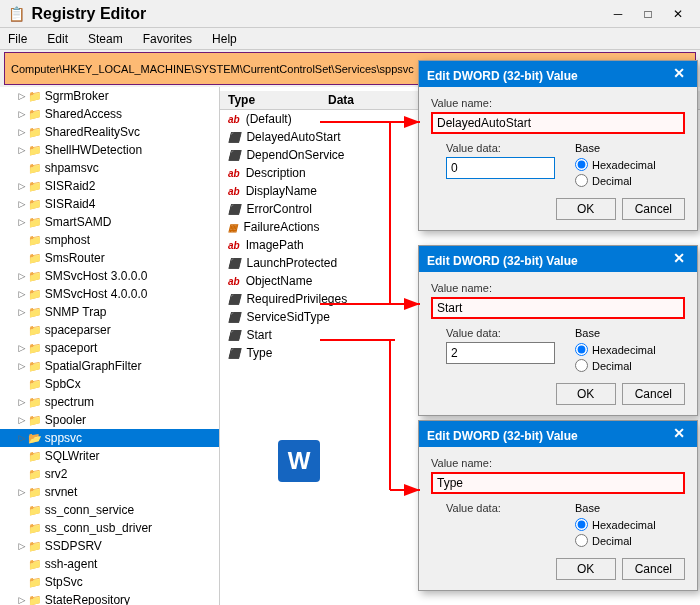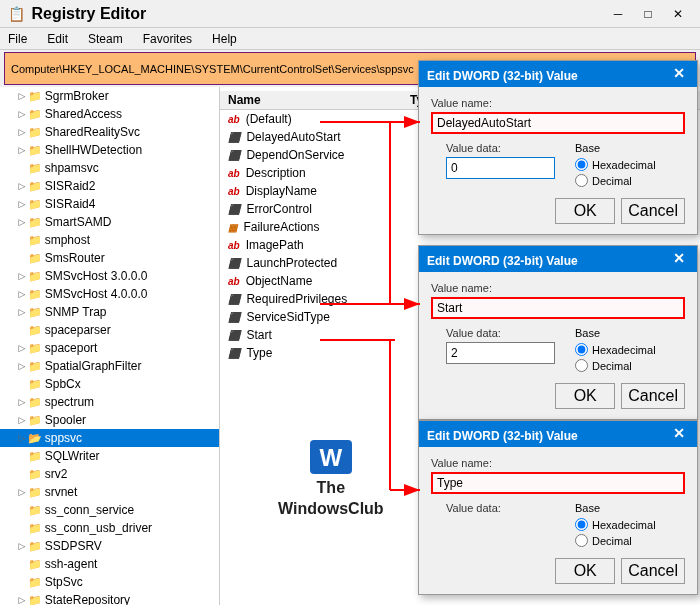--- a/index.html
+++ b/index.html
@@ -44,21 +44,21 @@
     .dialog-label { font-size: 11px; margin-bottom: 3px; color: #333; }
     .dialog-input { width: 100%; border: 1px solid #7a7a7a; padding: 2px 4px; font-size: 12px; height: 22px; background: white; margin-bottom: 8px; }
     .dialog-input.highlighted { border: 2px solid #ff0000; background: #fff8f8; }
     .dialog-row { display: flex; gap: 20px; align-items: flex-start; margin-left: 15px; }
     .dialog-col { flex: 1; }
     .dialog-base-col { width: 110px; }
     .base-label { font-size: 11px; margin-bottom: 4px; }
     .radio-row { display: flex; align-items: center; gap: 4px; font-size: 11px; margin-bottom: 3px; }
     .radio-row input[type=radio] { margin: 0; }
     .dialog-buttons { display: flex; justify-content: flex-end; gap: 6px; margin-top: 8px; }
-    .dialog-btn { min-width: 60px; padding: 3px 6px; font-size: 16px; border: 1px solid #999; background: #f0f0f0; cursor: pointer; }
+    .dialog-btn { min-width: 60px; padding: 3px 12px; font-size: 12px; border: 1px solid #999; background: #f0f0f0; cursor: pointer; }
     
     
     .title-bar { background: #f0f0f0; border-bottom: 1px solid #ccc; padding: 4px 8px; display: flex; align-items: center; height: 28px; }
     .title-bar-icon { font-size: 14px; margin-right: 6px; }
     .title-bar-title { font-size: 16px; font-weight: bold; }
     .title-bar-controls { margin-left: auto; display: flex; gap: 2px; }
     .tb-btn { width: 28px; height: 20px; display: flex; align-items: center; justify-content: center; cursor: pointer; font-size: 12px; border: none; background: transparent; }
     
     
     .arrow-canvas { position: absolute; top: 0; left: 0; width: 700px; height: 605px; pointer-events: none; }
@@ -239,21 +239,20 @@
     <div class="tree-item indent1">
         <span class="tree-expand">▷</span>
         <span class="folder-icon">📁</span>
         <span>Steam Client Service</span>
       </div>
 
   </div>
 
   <div class="name-panel">
     <div class="col-header">
-      <span class="col-name">Name</span>
       <span class="col-type">Type</span>
       <span class="col-data">Data</span>
     </div>
     <div class="name-item">
       <span class="reg-icon">ab</span>
         <span>(Default)</span>
     </div>
     <div class="name-item">
       <span class="reg-icon" style="color:#0000cc;">⬛</span>
         <span>DelayedAutoStart</span>
@@ -304,21 +303,20 @@
     </div>
     <div class="name-item">
       <span class="reg-icon" style="color:#0000cc;">⬛</span>
         <span>Type</span>
     </div>
   </div>
 </div>
 
 <div class="watermark" style="position:absolute; left:278px; top:440px; display:flex; flex-direction:column; align-items:center;">
   <div style="width:42px; height:42px; background:#1565c0; border-radius:4px; display:flex; align-items:center; justify-content:center; color:white; font-size:24px; font-weight:bold; margin-bottom:4px;">W</div>
-  <div style="font-size:16px; font-weight:bold; color:#222; line-height:1.3; text-align:center;">The<br>WindowsClub</div>
 </div>
 
 <div class="dialog" style="top:60px; left:418px;">
   <div class="dialog-title">
     <span>Edit DWORD (32-bit) Value</span>
     <span class="close-btn">✕</span>
   </div>
   <div class="dialog-body">
     <div class="dialog-label">Value name:</div>
     <input class="dialog-input highlighted" value="DelayedAutoStart" readonly="" style="">

